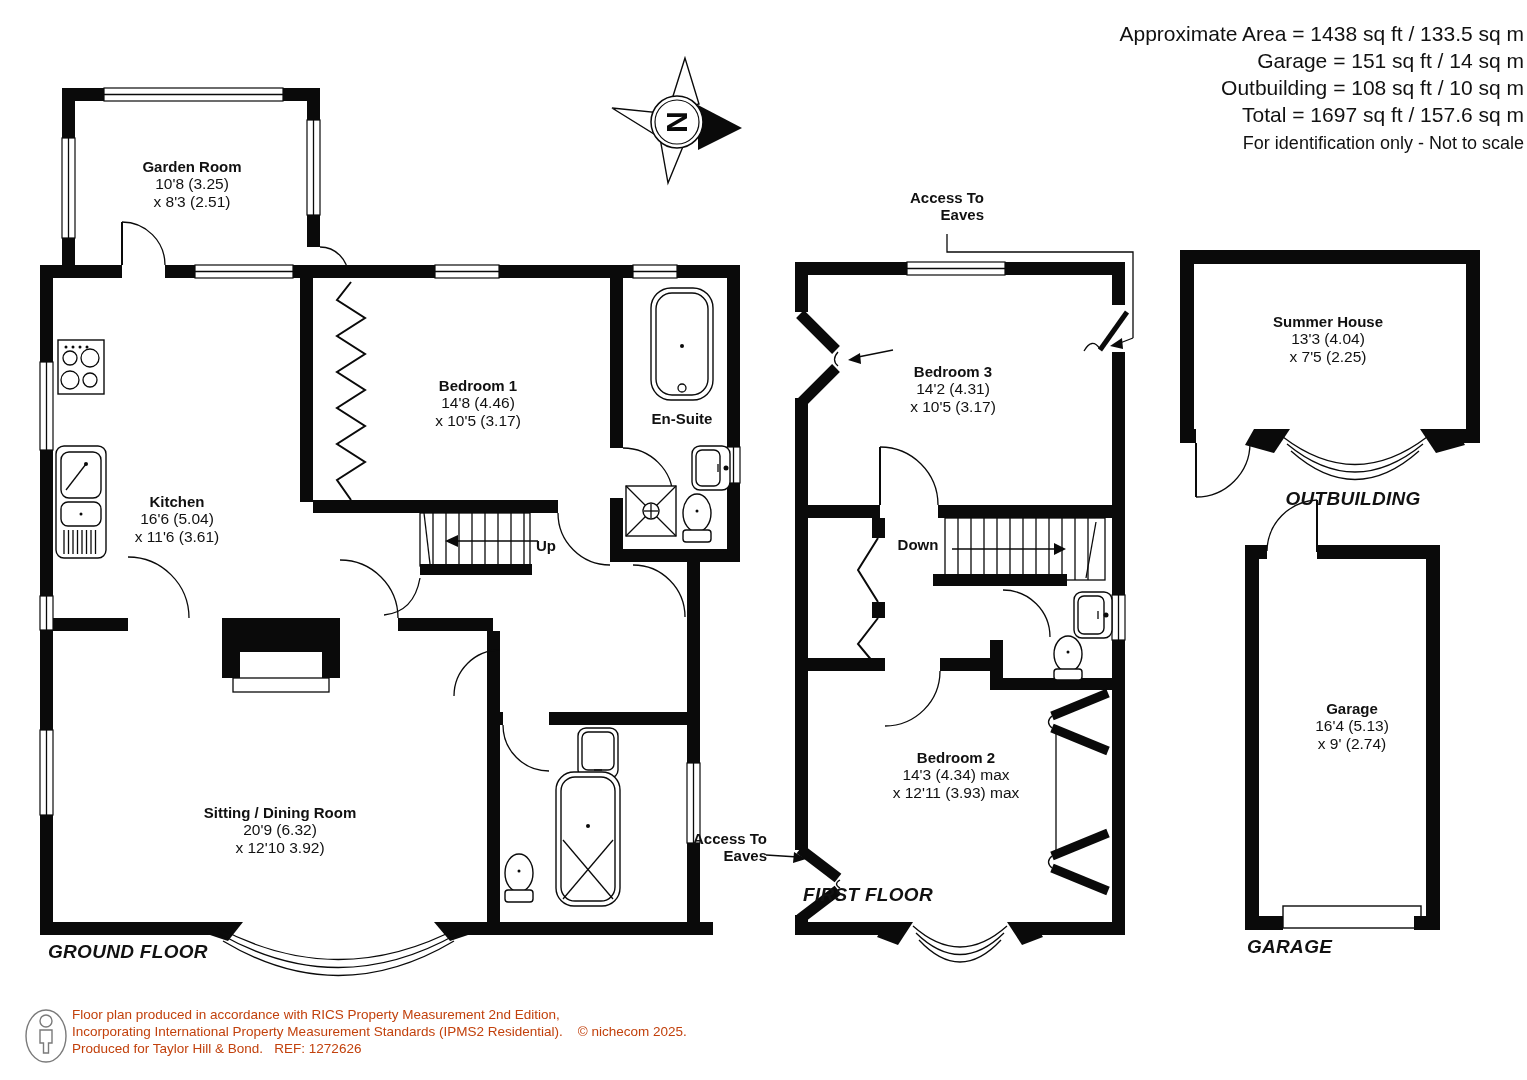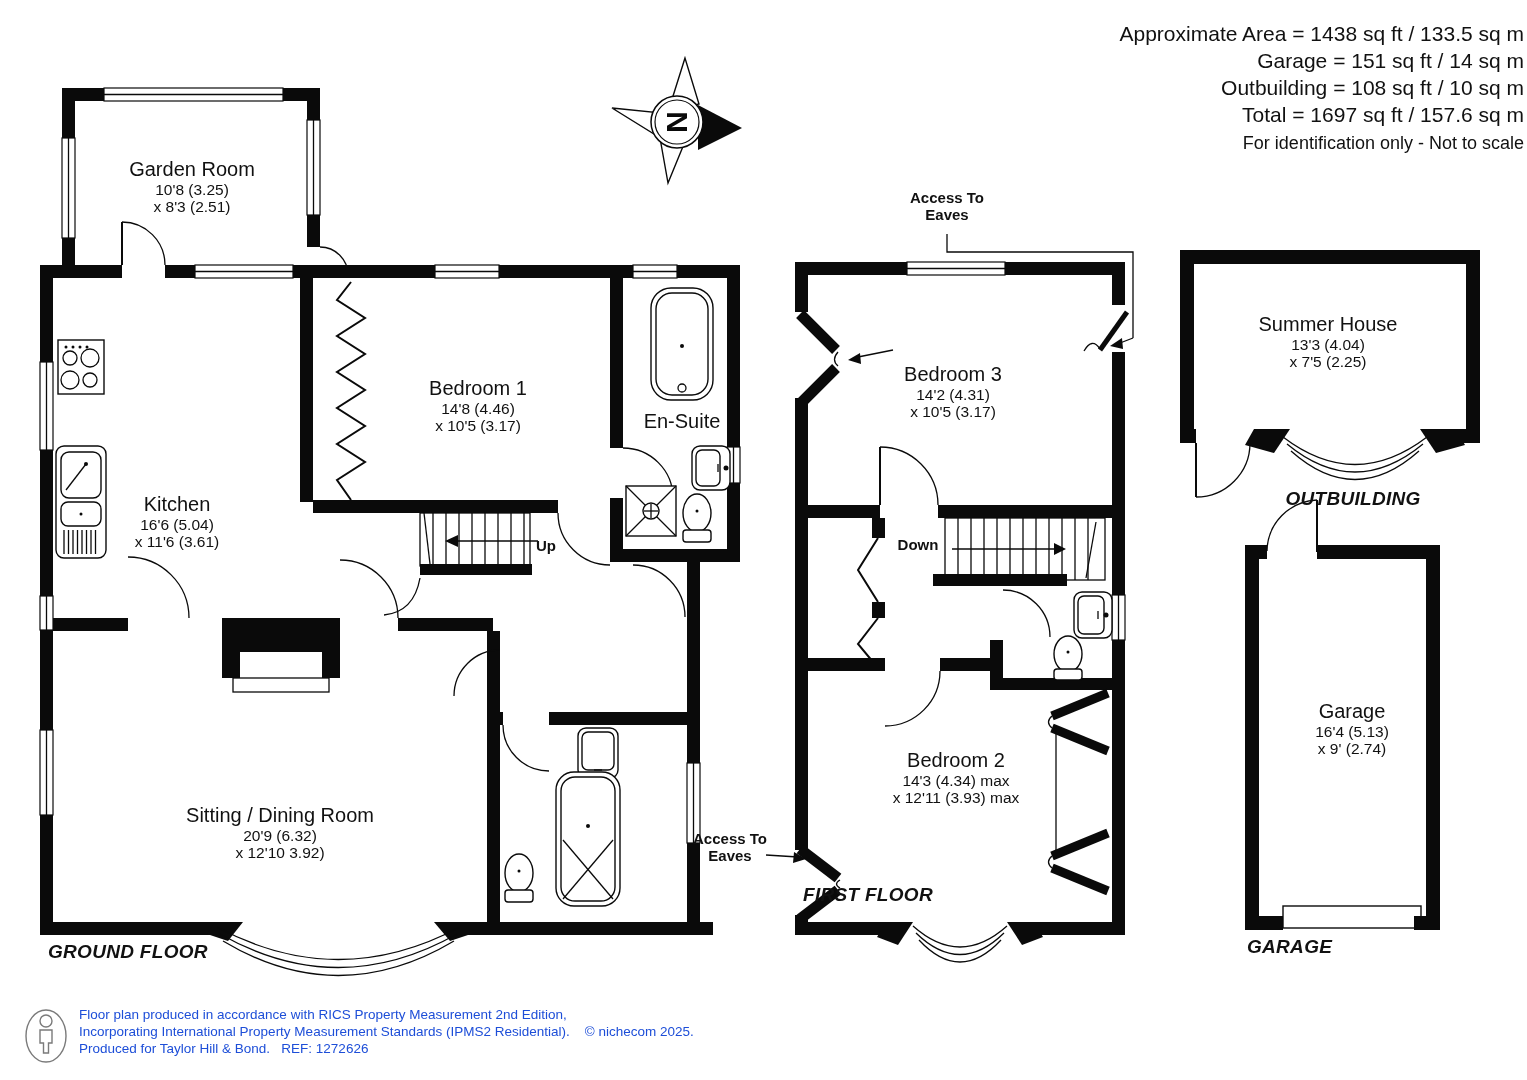--- a/index.html
+++ b/index.html
@@ -9,29 +9,29 @@
   .wall{fill:#0a0a0a;}
   .thin{fill:none;stroke:#0a0a0a;stroke-width:1.3;}
   .thin2{fill:none;stroke:#0a0a0a;stroke-width:2;}
   .win{fill:#fff;stroke:#0a0a0a;stroke-width:1.2;}
   .fx{fill:#fff;stroke:#0a0a0a;stroke-width:1.4;}
   .sw11{stroke:#0a0a0a;stroke-width:11;fill:none;}
   .sw9{stroke:#0a0a0a;stroke-width:9;fill:none;}
   .sw6{stroke:#0a0a0a;stroke-width:5;fill:none;}
   .gray{fill:none;stroke:#7a7a7a;stroke-width:1.4;}
   .lbl{position:absolute;transform:translateX(-50%);text-align:center;white-space:nowrap;line-height:1.14;}
-  .nm{font-weight:normal;font-size:20px;}
+  .nm{font-weight:bold;font-size:15px;}
   .dm{font-size:15.5px;text-align:center;}
-  .sb{font-weight:bold;font-size:15px;}
+  .sb{font-weight:bold;font-size:15px;text-align:right;}
   .ft{position:absolute;font-weight:bold;font-size:19px;letter-spacing:.3px;font-style:italic;}
   .ctr{transform:translateX(-50%);}
   .area-block{position:absolute;top:20px;right:27px;text-align:right;}
   .area-line{font-size:21px;line-height:27px;white-space:pre;}
   .area-disclaimer{font-size:18px;margin-top:5px;}
-  .footer{position:absolute;left:79px;top:1006px;color:#1d4ed8;}
+  .footer{position:absolute;left:72px;top:1006px;color:#c2410c;}
   .footer-line{font-size:13.5px;line-height:17px;white-space:pre;}
   .compass-n{position:absolute;left:677px;top:122px;transform:translate(-50%,-50%) rotate(90deg);
              font-weight:bold;font-size:30px;color:#0a0a0a;}
 </style>
 </head>
 <body>
 
 <div class="plan">
 
 <svg class="geom" width="1527" height="1080" viewBox="0 0 1527 1080">

